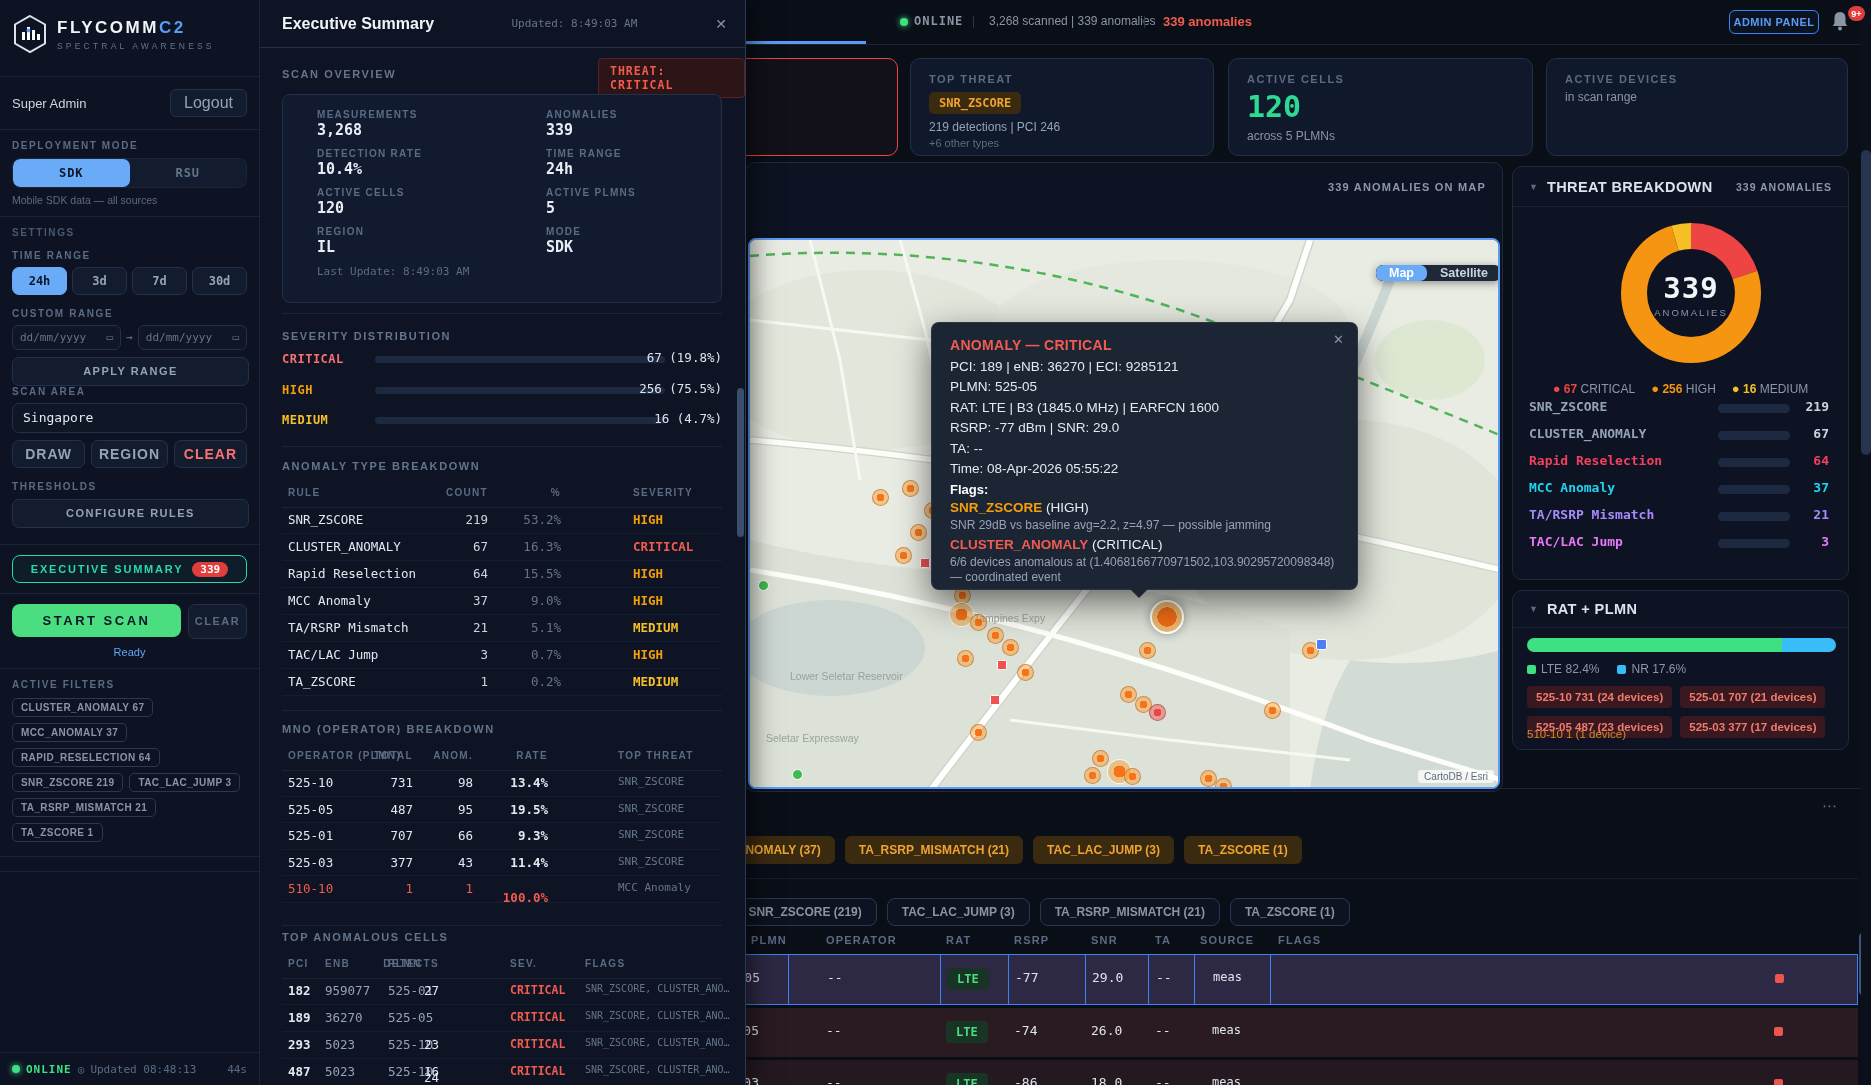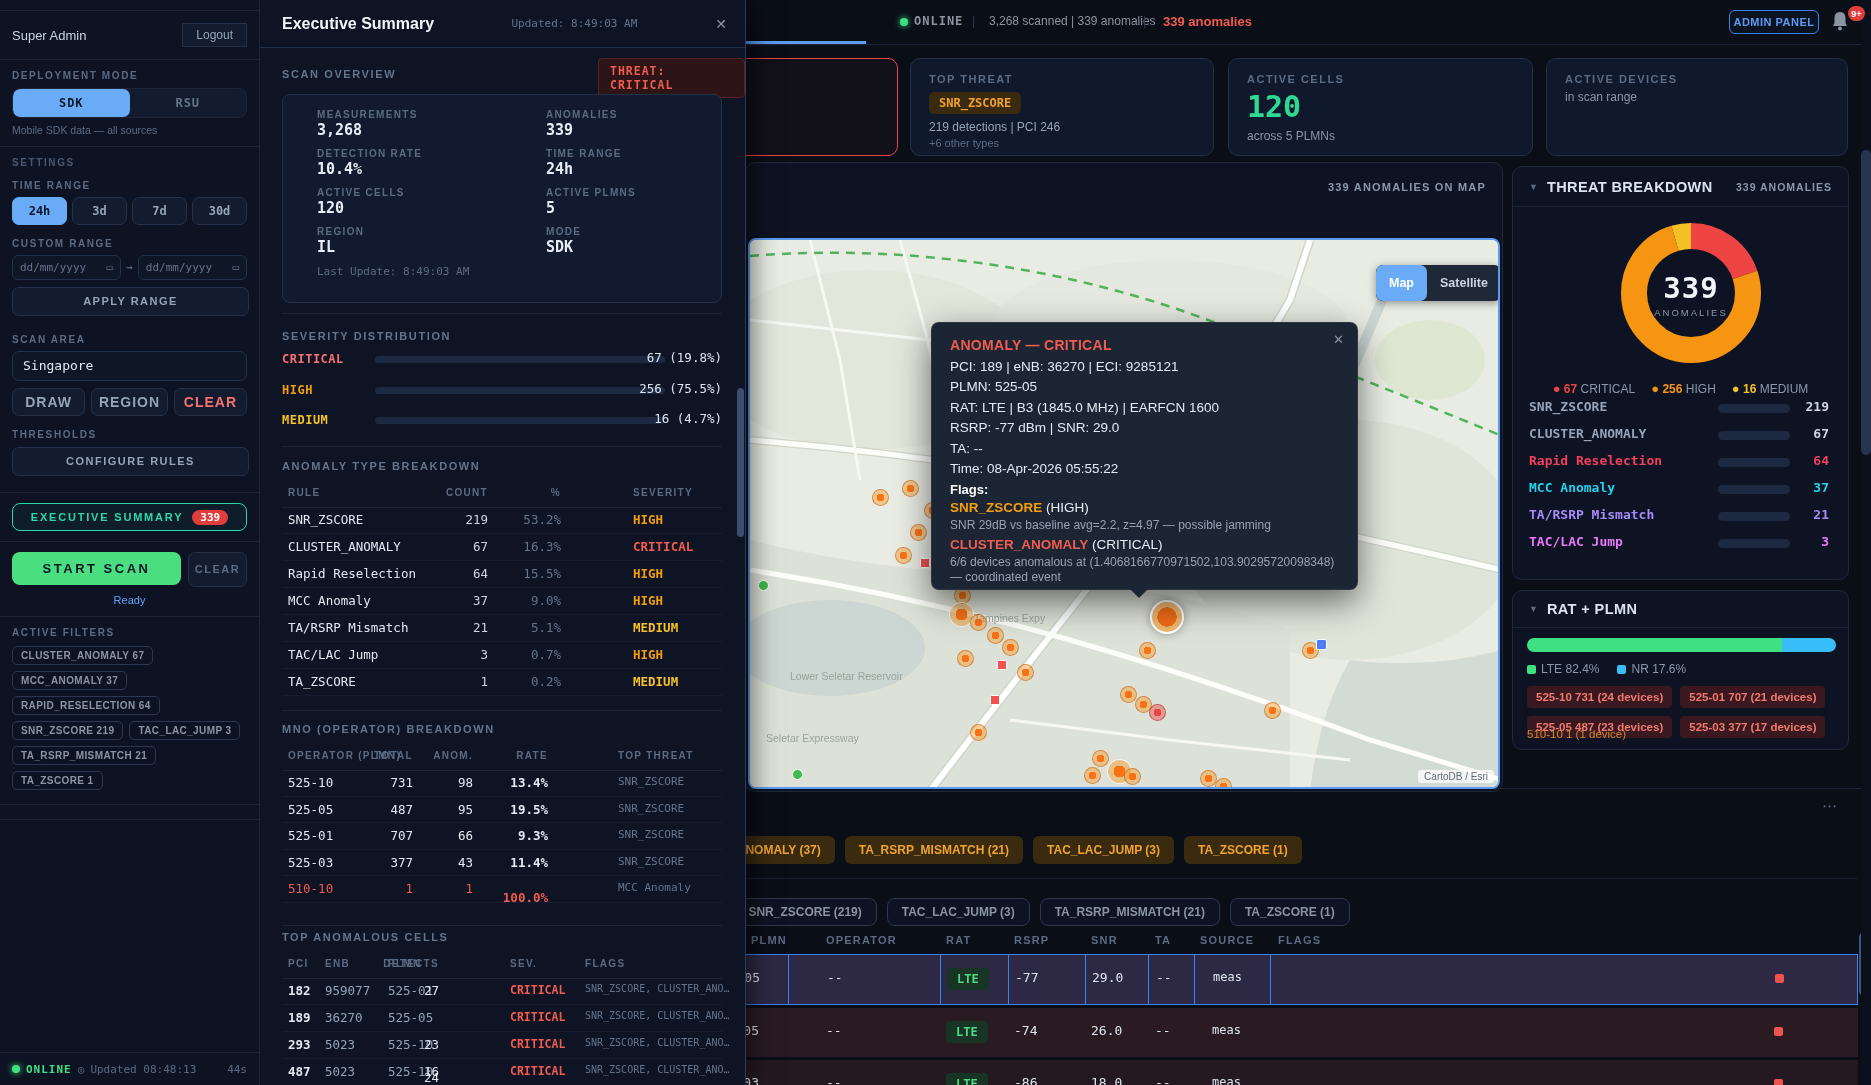--- a/index.html
+++ b/index.html
@@ -15,21 +15,21 @@
   .sb-pad{padding:0 12px;}
   .brand{display:flex;align-items:center;gap:9px;padding:14px 12px 12px;}
   .brand-name{font-size:17px;font-weight:bold;letter-spacing:2.5px;color:#f1f5f9;}
   .brand-name b{color:#5b9bf3;}
   .brand-tag{font-size:8.5px;letter-spacing:3.2px;color:#64748b;margin-top:3px;}
   .sb-div{border-top:1px solid #1c2536;margin:10px 0;}
   .userrow{display:flex;justify-content:space-between;align-items:center;padding:2px 12px;}
   .username{font-size:13px;color:#cbd5e1;}
   .btn{background:#131c2e;border:1px solid #243149;border-radius:7px;color:#94a3b8;
        font-size:11px;font-weight:bold;text-align:center;cursor:pointer;}
-  .logout{padding:4px 13px;border-radius:0;font-weight:normal;font-size:12px;}
+  .logout{padding:4px 13px;border-radius:6px;font-weight:normal;font-size:16px;}
   .toggle{display:flex;background:#131c2e;border-radius:8px;overflow:hidden;height:28px;margin-top:7px;border:1px solid #1c2536;}
   .toggle div{flex:1;display:flex;align-items:center;justify-content:center;font-size:12px;font-weight:bold;letter-spacing:1px;color:#64748b;}
   .toggle .on{background:#6aabf7;color:#0b1629;border-radius:7px;}
   .caption{font-size:10.5px;color:#5b6b84;margin-top:6px;}
   .timegrid{display:grid;grid-template-columns:repeat(4,1fr);gap:5px;margin-top:6px;}
   .timegrid .btn{height:26px;line-height:26px;font-size:12px;}
   .timegrid .on{background:#6aabf7;color:#0b1629;border-color:#6aabf7;}
   .dates{display:flex;align-items:center;gap:5px;margin-top:6px;}
   .dinput{flex:1;background:#0f1626;border:1px solid #22304a;border-radius:6px;height:23px;
           display:flex;align-items:center;justify-content:space-between;padding:0 7px;
@@ -109,21 +109,21 @@
 
   
   .map-panel{position:absolute;left:745px;top:162px;width:758px;height:630px;background:#0d1322;
              border:1px solid #1f2a3d;border-radius:10px;box-sizing:border-box;}
   .map-count{position:absolute;right:16px;top:18px;font-size:11px;font-weight:bold;letter-spacing:1.2px;color:#8b97ab;}
   .mapview{position:absolute;left:748px;top:238px;width:752px;height:551px;border:2px solid #5b9bf3;
            border-radius:8px;overflow:hidden;background:#e9ece3;box-sizing:border-box;z-index:5;}
   .maplbl{position:absolute;font-size:10.5px;color:#99a39c;white-space:nowrap;}
   .mtoggle{position:absolute;left:626px;top:25px;display:flex;background:#1f2836;border-radius:7px;
            box-shadow:0 2px 8px rgba(0,0,0,.4);overflow:hidden;z-index:8;}
-  .mtoggle div{padding:11px 13px;font-size:12.5px;font-weight:bold;color:#cbd5e1;}
+  .mtoggle div{padding:1px 13px;font-size:12.5px;font-weight:bold;color:#cbd5e1;}
   .mtoggle .on{background:#6aabf7;color:#fff;border-radius:7px;}
   .attrib{position:absolute;right:4px;bottom:4px;background:rgba(255,255,255,.75);color:#5f6b75;
           font-size:10px;padding:1px 6px;border-radius:3px;z-index:8;}
   .mk{position:absolute;border-radius:50%;width:15px;height:15px;
       background:radial-gradient(circle,#f97316 0 36%,rgba(249,146,22,.42) 37% 100%);
       border:1px solid rgba(194,90,12,.55);z-index:6;}
   .mk.big{width:23px;height:23px;border:1.5px solid rgba(255,255,255,.85);}
   .mk.sel{width:30px;height:30px;border:2.5px solid #ffffff;z-index:7;
       background:radial-gradient(circle,#ef6c16 0 45%,rgba(249,146,22,.55) 46% 100%);box-shadow:0 0 10px rgba(0,0,0,.35);}
   .mk.y{background:radial-gradient(circle,#fbbf24 0 36%,rgba(251,191,36,.45) 37% 100%);border-color:rgba(180,130,10,.5);}
@@ -709,20 +709,34 @@
         <span class="cellv mono" style="left:66px;top:1064px;color:#94a3b8;">5023</span>
         <span class="cellv mono" style="left:129px;top:1064px;color:#94a3b8;">525-10</span>
         <span class="cellv mono" style="left:121px;top:1064px;width:59px;text-align:right;">16</span>
         <span class="cellv mono" style="left:251px;top:1064px;color:#f25c4e;font-weight:bold;font-size:11.5px;">CRITICAL</span>
         <span class="cellv mono" style="left:326px;top:1064px;color:#64748b;font-size:10px;">SNR_ZSCORE, CLUSTER_ANO…</span>
       </div>
   </div>
   <div class="exec-scroll"></div>
 
   <div class="sidebar">
+    <div class="brand">
+      <svg width="36" height="40" viewBox="0 0 36 40">
+        <path d="M18 2 L33 10.5 L33 29.5 L18 38 L3 29.5 L3 10.5 Z" fill="none" stroke="#dbe3ef" stroke-width="2"></path>
+        <rect x="10" y="18" width="3" height="8" fill="#fff"></rect>
+          <rect x="15" y="13" width="3" height="13" fill="#fff"></rect>
+        <circle cx="16.5" cy="16.5" r="2" fill="#5b9bf3"></circle>
+        <rect x="20" y="16" width="3" height="10" fill="#fff"></rect>
+          <rect x="25" y="20" width="3" height="6" fill="#fff"></rect>
+      </svg>
+      <div>
+        <div class="brand-name"><span>FLYCOMM</span><b>C2</b></div>
+        <div class="brand-tag">SPECTRAL AWARENESS</div>
+      </div>
+    </div>
     <div class="sb-div"></div>
     <div class="userrow">
       <span class="username">Super Admin</span>
       <span class="btn logout">Logout</span>
     </div>
     <div class="sb-div"></div>
     <div class="sb-pad">
       <div class="lbl">DEPLOYMENT MODE</div>
       <div class="toggle mono">
         <div class="on">SDK</div>
@@ -746,21 +760,21 @@
             <span>dd/mm/yyyy</span>
             <span>▭</span>
           </div>
         <span style="color:#64748b;font-size:11px;">→</span>
         <div class="dinput">
             <span>dd/mm/yyyy</span>
             <span>▭</span>
           </div>
       </div>
       <div class="btn wide">APPLY RANGE</div>
-      <div class="lbl" style="margin-top:18px;">SCAN AREA</div>
+      <div class="lbl" style="margin-top:0;">SCAN AREA</div>
       <div class="input mono">Singapore</div>
       <div class="row3">
         <div class="btn">DRAW</div>
         <div class="btn">REGION</div>
         <div class="btn red-t">CLEAR</div>
       </div>
       <div class="lbl" style="margin-top:13px;">THRESHOLDS</div>
       <div class="btn wide">CONFIGURE RULES</div>
     </div>
     <div class="sb-div" style="margin-top:16px;"></div>

